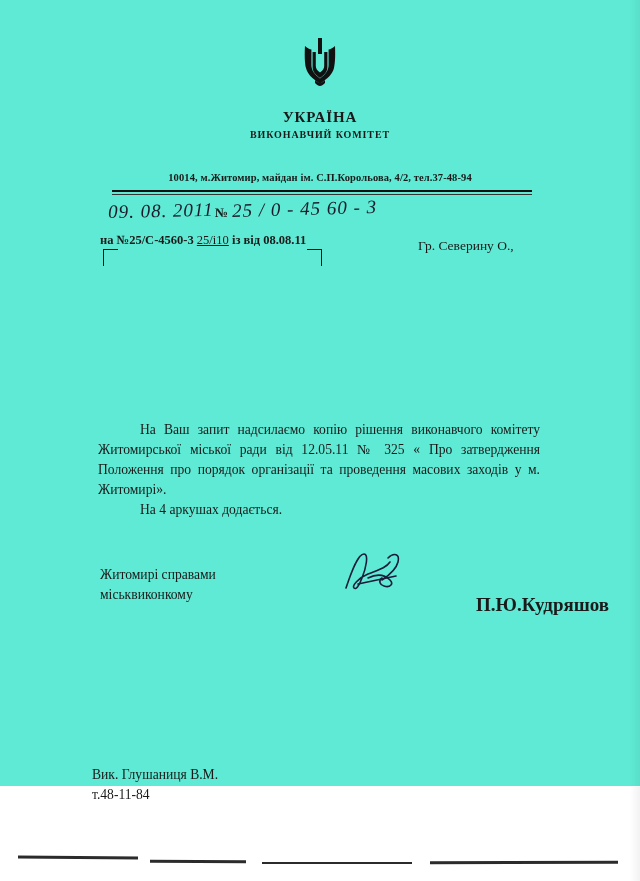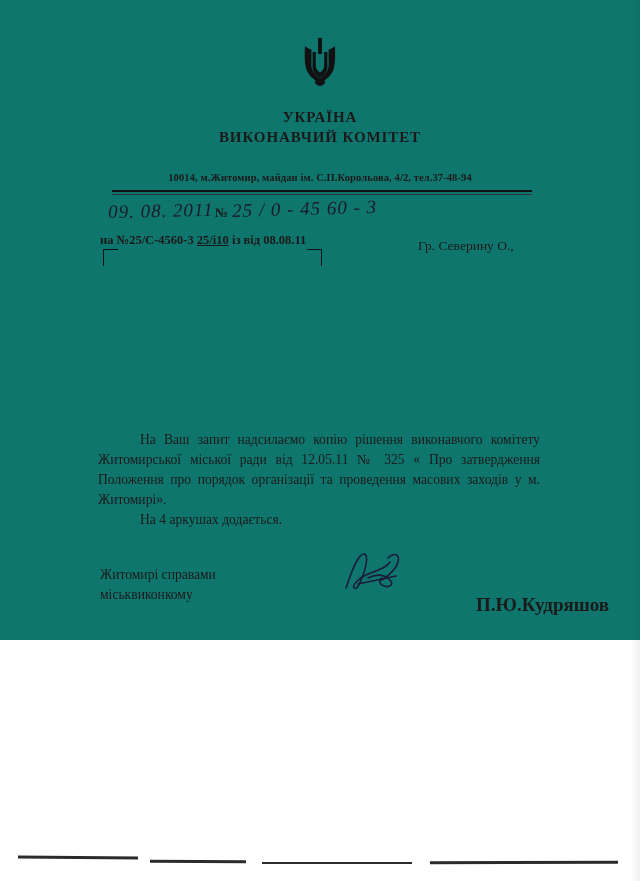--- a/index.html
+++ b/index.html
@@ -11,22 +11,22 @@
     width: 640px;
     height: 881px;
     font-family: "Liberation Serif", serif;
     color: #1a1a1a;
     position: relative;
     overflow: hidden;
   }
   .page {
     position: relative;
     width: 640px;
-    height: 640px;
-    background: #0f766e;
+    height: 786px;
+    background: #5eead4;
   }
 
   
   .emblem-wrap {
     position: absolute;
     top: 36px;
     left: 0;
     width: 640px;
     text-align: center;
   }
@@ -45,21 +45,21 @@
     text-align: center;
     line-height: 1.32;
   }
   .header .ln {
     font-weight: bold;
     letter-spacing: 0.9px;
     font-size: 15px;
   }
   .header .ln1 { font-size: 15px; }
   .header .ln2 { font-size: 15.5px; }
-  .header .ln3 { font-size: 15px; }
+  .header .ln3 { font-size: 10px; }
 
   .addr {
     position: absolute;
     top: 172px;
     left: 0;
     width: 640px;
     text-align: center;
     font-size: 10.5px;
     font-weight: bold;
     letter-spacing: 0.1px;
@@ -100,21 +100,21 @@
     font-weight: bold;
   }
 
   .ref {
     position: absolute;
     top: 233px;
     left: 100px;
     font-size: 12.5px;
     font-weight: bold;
   }
-  .ref .u { text-decoration: underline; font-weight: bold; }
+  .ref .u { text-decoration: underline; font-weight: normal; }
 
   .addressee {
     position: absolute;
     top: 238px;
     left: 418px;
     font-size: 13.5px;
   }
 
   
   .bracket {
@@ -129,21 +129,21 @@
   }
   .br-right {
     top: 249px; left: 307px;
     width: 14px; height: 16px;
     border-width: 1px 1px 0 0;
   }
 
   
   .body {
     position: absolute;
-    top: 430px;
+    top: 420px;
     left: 98px;
     width: 442px;
     font-size: 13.6px;
     line-height: 1.48;
     text-align: justify;
   }
   .body p { margin: 0; }
   .body .indent { text-indent: 42px; }
 
   
@@ -258,19 +258,23 @@
         <path d="M8 40 C14 22, 20 6, 26 6 C31 6, 28 20, 24 30 C21 38, 18 42, 16 40 C14 38, 20 30, 30 26 C40 22, 48 20, 52 14"></path>
         <path d="M30 30 C38 26, 46 26, 52 32 C56 36, 52 40, 46 38 C42 37, 40 33, 44 30"></path>
         <path d="M50 10 C56 4, 62 6, 60 14 C58 22, 50 28, 44 32"></path>
         <path d="M20 36 L58 28"></path>
       </g>
     </svg>
   </span>
 
   <div class="sig-name">П.Ю.Кудряшов</div>
 
+  <div class="exec">
+    <div>Вик. Глушаниця В.М.</div>
+    <div>т.48-11-84</div>
+  </div>
 
   <div class="scan-line sl1"></div>
   <div class="scan-line sl2"></div>
   <div class="scan-line sl3"></div>
   <div class="scan-line sl4"></div>
   <div class="edge-shadow"></div>
 </div>
 
 </body></html>

